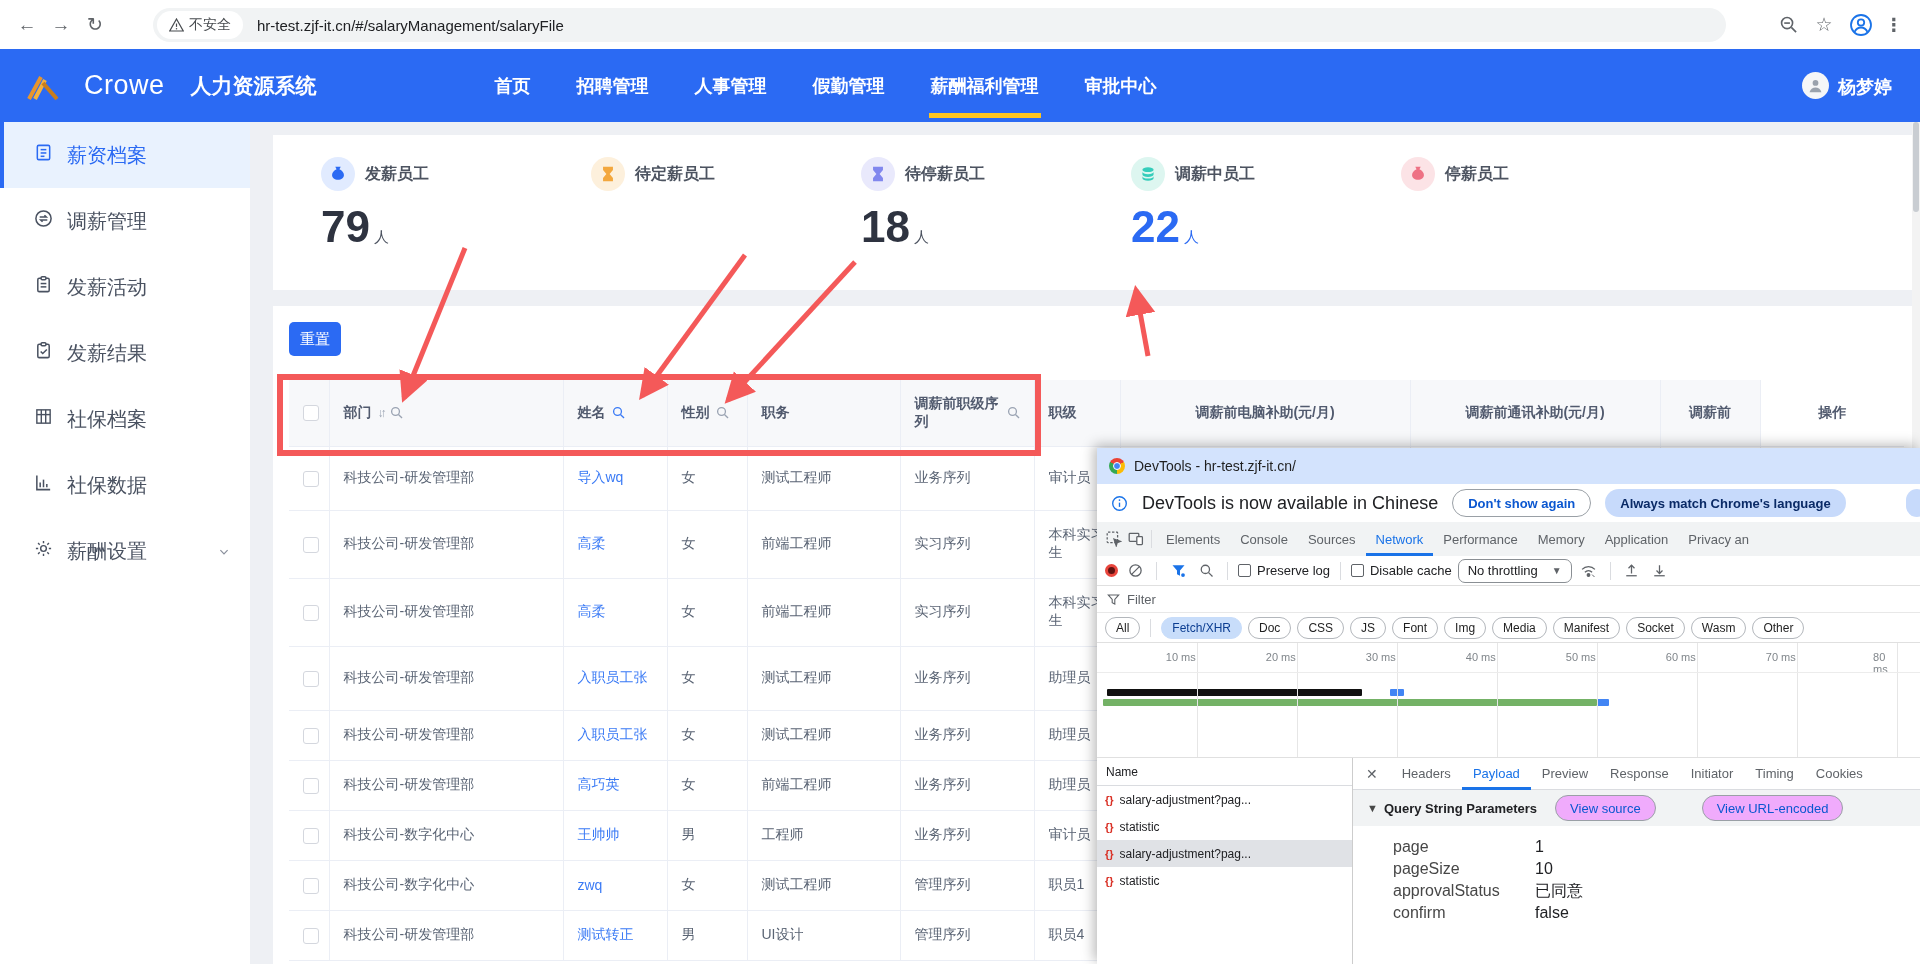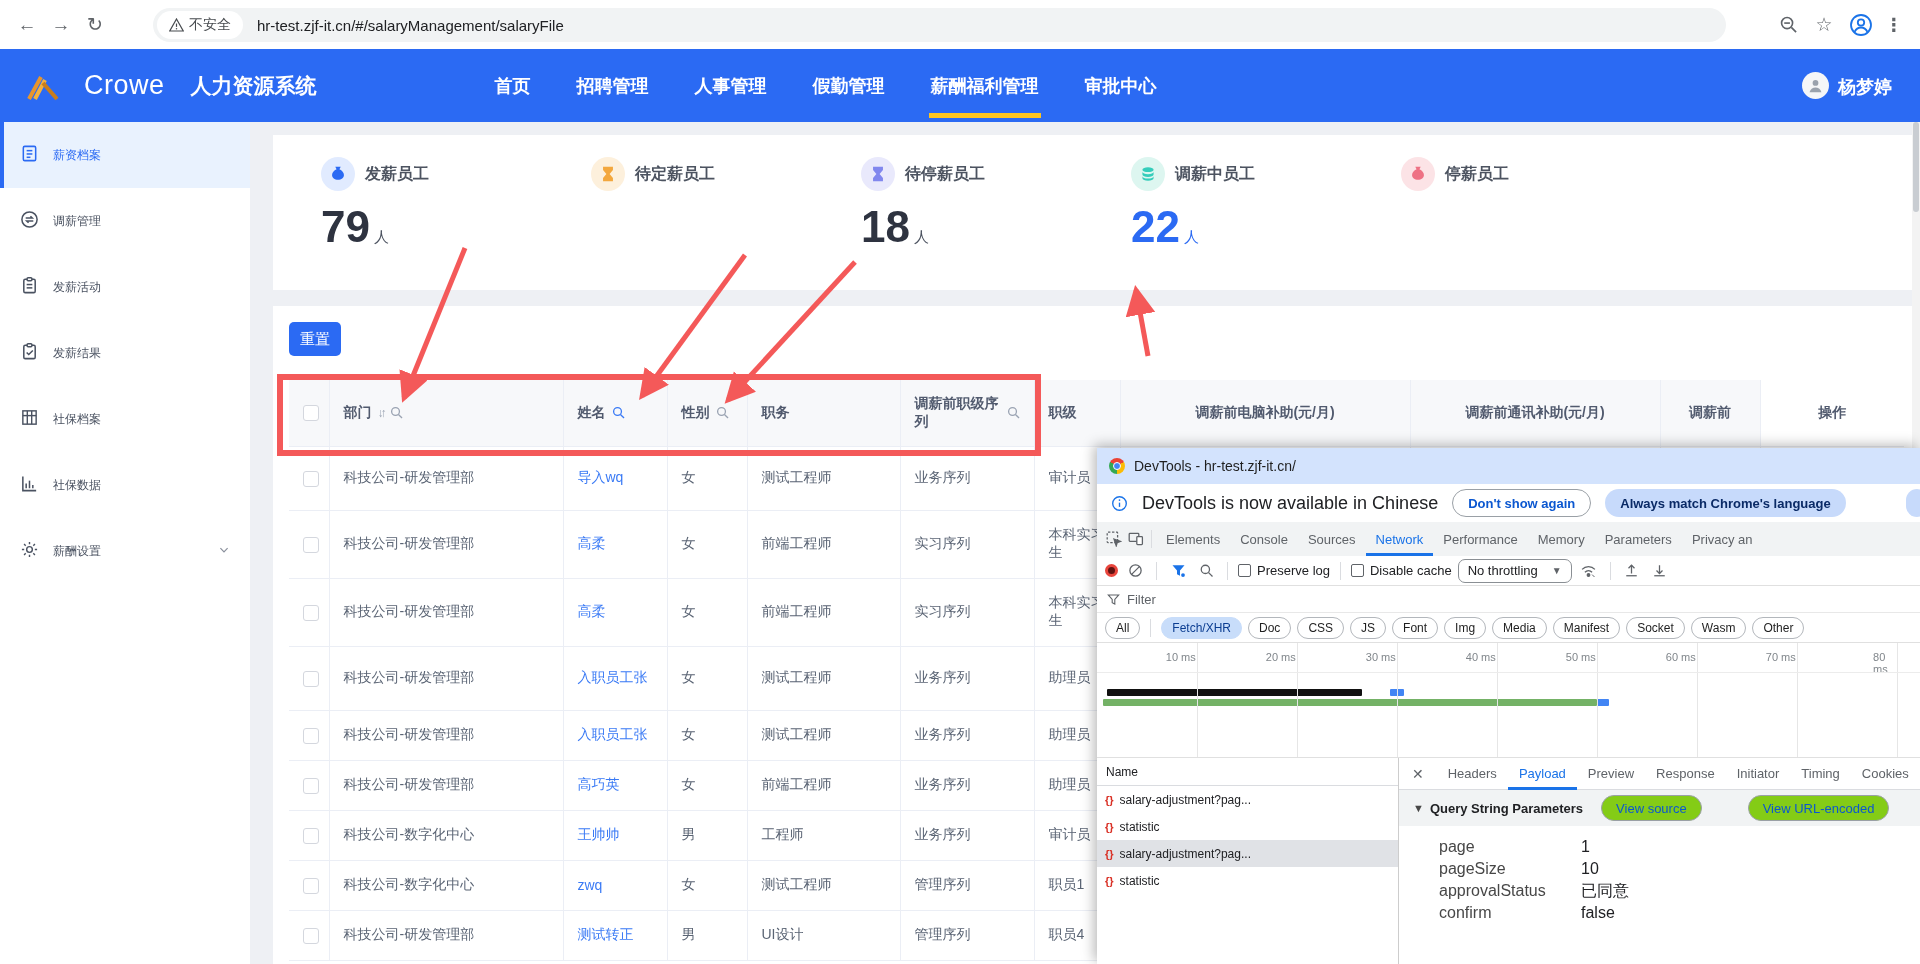--- a/index.html
+++ b/index.html
@@ -23,21 +23,21 @@
   .brand .cname{color:#fff;font-size:27px;letter-spacing:.5px}
   .brand .pname{color:#fff;font-size:21px;font-weight:bold;margin-left:2px}
   .mainnav{display:flex;gap:46px;margin-left:178px}
   .nav-item{color:#fff;font-size:18px;font-weight:bold;position:relative;height:73px;display:flex;align-items:center;cursor:pointer}
   .nav-item.active::after{content:"";position:absolute;left:-2px;right:-2px;bottom:4px;height:5px;background:#ffc51f}
   .headuser{margin-left:auto;margin-right:28px;display:flex;align-items:flex-end;gap:9px;color:#fff;font-size:18px;font-weight:bold}
   .avatar{width:27px;height:27px;border-radius:50%;background:#f5f6f8;display:flex;align-items:center;justify-content:center}
 
   
   .sidebar{position:absolute;left:0;top:122px;width:250px;bottom:0;background:#fff;z-index:5}
-  .side-item{height:66px;display:flex;align-items:center;gap:14px;padding-left:20px;color:#4a5261;font-size:12px;cursor:pointer;position:relative}
+  .side-item{height:66px;display:flex;align-items:center;gap:14px;padding-left:34px;color:#4a5261;font-size:20px;cursor:pointer;position:relative}
   .side-item svg{flex:0 0 auto}
   .side-item.active{background:#e9f2fe;color:#2b6af3}
   .side-item.active::before{content:"";position:absolute;left:0;top:0;bottom:0;width:4px;background:#2b6af3}
   .side-chev{margin-left:auto;margin-right:20px;color:#8a909c}
 
   
   .statscard{position:absolute;left:273px;top:135px;right:0;height:155px;background:#fff;display:flex;padding-left:48px;align-items:flex-start}
   .stat{width:270px;padding-top:22px}
   .stat-top{display:flex;align-items:center;gap:10px}
   .stat-circ{width:34px;height:34px;border-radius:50%;display:flex;align-items:center;justify-content:center}
@@ -98,35 +98,35 @@
   .dt-filterrow input::placeholder{color:#5f6368}
   .dt-chips{height:30px;display:flex;align-items:center;gap:6px;padding-left:8px;border-bottom:1px solid #e0e0e0;white-space:nowrap;overflow:hidden}
   .chip{height:22px;border:1px solid #b3b7bc;border-radius:11px;padding:0 10px;display:flex;align-items:center;font-size:12px;color:#1f1f1f;cursor:pointer;flex:0 0 auto}
   .chip.active{background:#c8ddfa;border-color:#c8ddfa;color:#0b3d91}
   .dt-ruler{height:30px;position:relative;border-bottom:1px solid #ececec;overflow:hidden}
   .rlab{position:absolute;top:8px;font-size:11px;color:#80868b;transform:translateX(-104%)}
   .vline{position:absolute;top:0;bottom:0;width:1px;background:#e6e6e6}
   .dt-water{height:85px;position:relative;border-bottom:1px solid #e0e0e0;overflow:hidden}
   .bar{position:absolute;height:7px;border-radius:1px}
   .dt-split{position:absolute;left:0;top:310px;right:0;bottom:0;display:flex}
-  .np{width:302px;border-right:1px solid #cdcdcd;display:flex;flex-direction:column}
+  .np{width:256px;border-right:1px solid #cdcdcd;display:flex;flex-direction:column}
   .np-head{height:28px;border-bottom:1px solid #dadce0;display:flex;align-items:center;padding-left:9px;font-size:12px;color:#202124;flex:0 0 auto}
   .req{height:27px;display:flex;align-items:center;gap:6px;padding:0 8px;font-size:12px;color:#202124;cursor:pointer;white-space:nowrap}
   .req .nm{overflow:hidden;text-overflow:ellipsis}
   .req.sel{background:#e0e2e6}
   .curly{color:#d93025;font-weight:bold;font-size:11px;flex:0 0 auto}
   .dp{flex:1;display:flex;flex-direction:column;overflow:hidden}
   .dp-tabs{height:32px;border-bottom:1px solid #dadce0;display:flex;align-items:center;flex:0 0 auto}
   .dp-x{padding:0 13px;color:#5f6368;font-size:14px;cursor:pointer}
   .dp-tab{padding:0 11px;height:32px;display:flex;align-items:center;color:#5f6368;cursor:pointer;flex:0 0 auto}
   .dp-tab.active{color:#1a73e8;box-shadow:inset 0 -3px 0 #1a73e8}
   .dp-sec{height:36px;background:#f1f3f4;display:flex;align-items:center;gap:18px;padding-left:14px;flex:0 0 auto}
   .dp-sec .sect{font-size:13px;font-weight:bold;color:#202124}
   .dp-sec .tri{font-size:11px;color:#474747;margin-right:-12px}
-  .spill{height:26px;border:1px solid #9aa0a6;border-radius:14px;display:flex;align-items:center;padding:0 14px;color:#0b57d0;font-size:13px;background:#84cc16;cursor:pointer}
+  .spill{height:26px;border:1px solid #9aa0a6;border-radius:14px;display:flex;align-items:center;padding:0 14px;color:#0b57d0;font-size:13px;background:#f0abfc;cursor:pointer}
   .params{padding-top:10px}
   .prow{height:22px;display:flex;align-items:center;padding-left:40px;font-size:16px}
   .pk{width:142px;color:#474747}
   .pv{color:#202124}
 
   .pagebar{position:absolute;right:0;top:122px;width:8px;height:326px;background:#f3f3f3;z-index:4}
   .pagebar .thumb{position:absolute;top:0;left:1px;width:6px;height:90px;background:#c9cdd2;border-radius:3px}
 </style>
 </head>
 <body>
@@ -578,21 +578,21 @@
             <rect x="11" y="7" width="7" height="10" rx="1" fill="#fff"></rect>
           </svg>
         </span>
       <span class="vdiv"></span>
     <span class="dt-tab">Elements</span>
         <span class="dt-tab">Console</span>
         <span class="dt-tab">Sources</span>
         <span class="dt-tab active">Network</span>
         <span class="dt-tab">Performance</span>
         <span class="dt-tab">Memory</span>
-        <span class="dt-tab">Parameters</span>
+        <span class="dt-tab">Application</span>
         <span class="dt-tab">Privacy an</span>
       </div>
     <div class="dt-nettools">
       <span class="rec"></span>
       <span class="tool-ic">
           <svg width="15" height="15" viewBox="0 0 20 20" fill="none" stroke="#5f6368" stroke-width="1.7">
             <circle cx="10" cy="10" r="7.5"></circle>
             <line x1="4.8" y1="15.2" x2="15.2" y2="4.8"></line>
           </svg>
         </span>

